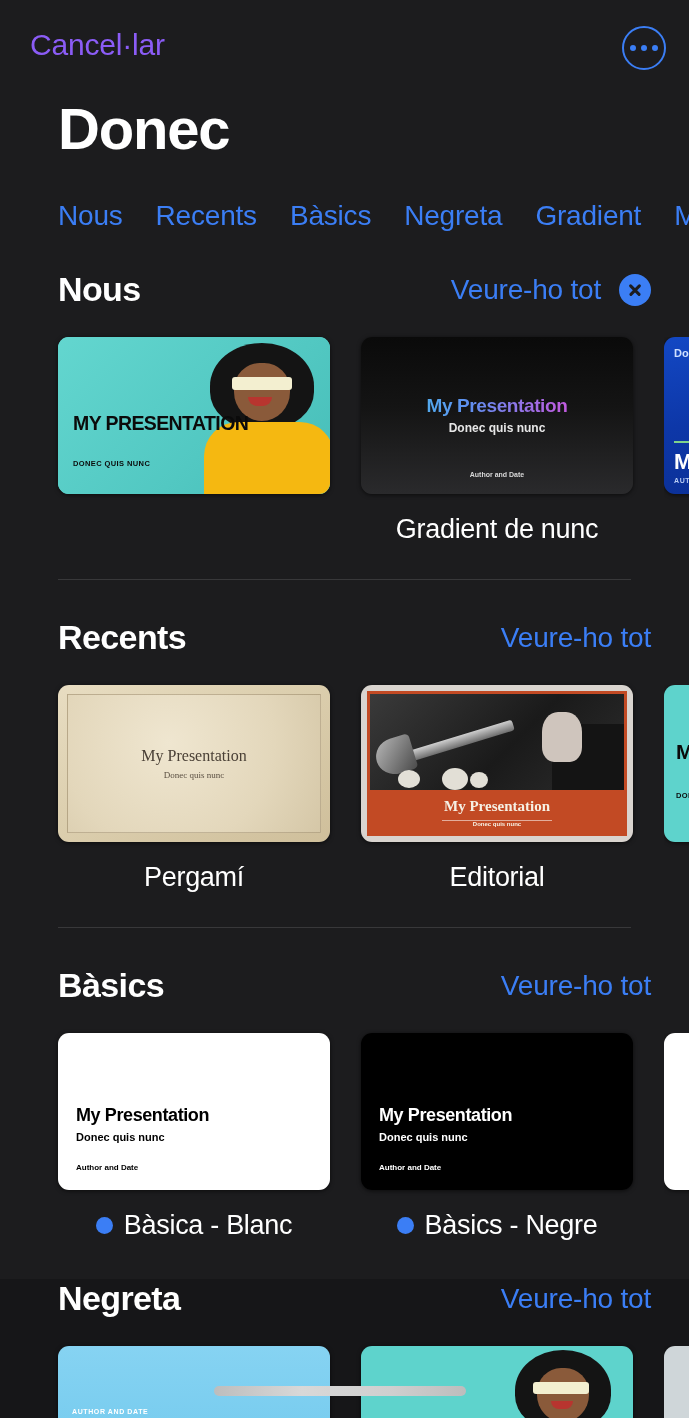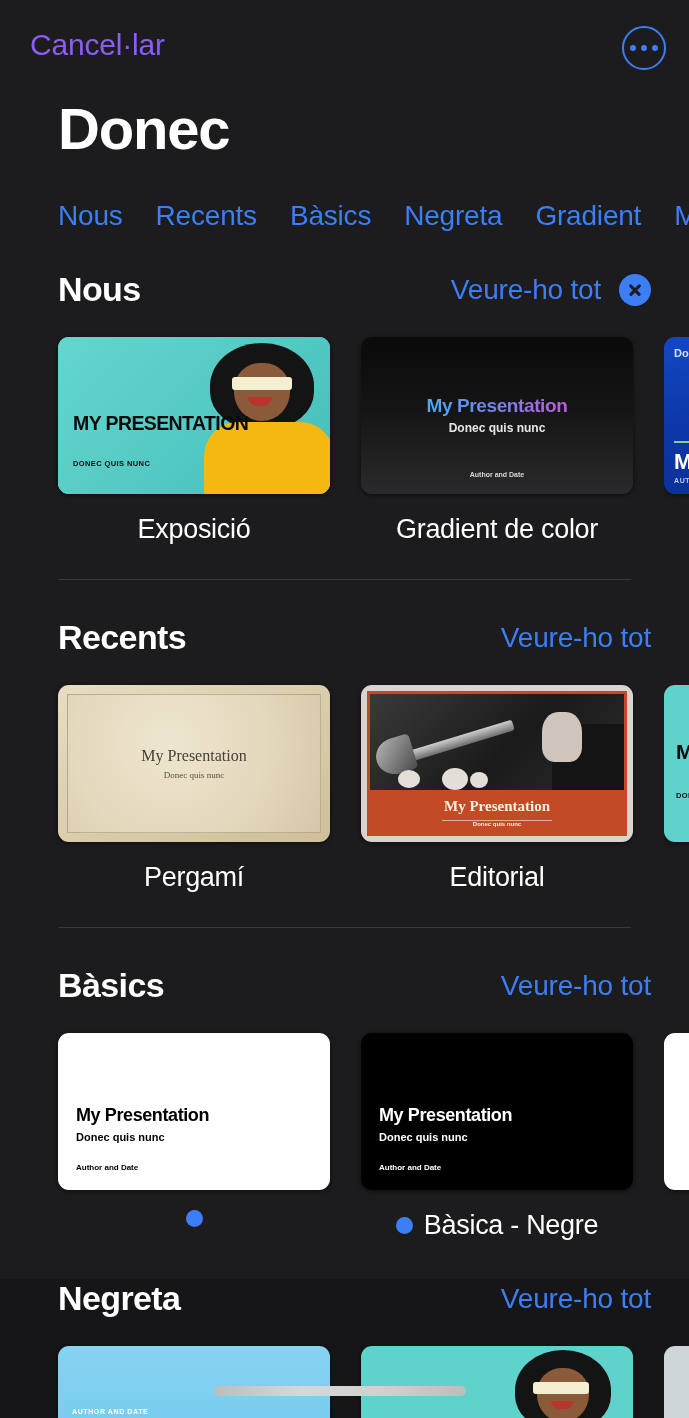--- a/index.html
+++ b/index.html
@@ -284,35 +284,32 @@
               <div class="hair"></div>
               <div class="face"></div>
               <div class="glasses"></div>
               <div class="smile"></div>
               <div class="shirt"></div>
             </div>
             <h4>MY PRESENTATION</h4>
             <div class="sub">DONEC QUIS NUNC</div>
           </div>
         </div>
-        <div class="caption">
-          <span>Exposició</span>
-        </div>
       </div>
 
       <div class="theme">
         <div class="thumb-wrap">
           <div class="t-grad">
             <div class="title">My Presentation</div>
             <div class="sub">Donec quis nunc</div>
             <div class="auth">Author and Date</div>
           </div>
         </div>
         <div class="caption">
-          <span>Gradient de color</span>
+          <span>Gradient de nunc</span>
         </div>
       </div>
 
       <div class="theme clipped">
         <div class="thumb-wrap">
           <div class="t-blue">
             <div class="d1">Donec</div>
             <div class="rule"></div>
             <div class="big">My</div>
             <div class="auth">AUTHOR AND DATE</div>
@@ -396,34 +393,35 @@
       <div class="theme">
         <div class="thumb-wrap">
           <div class="t-basic white">
             <div class="title">My Presentation</div>
             <div class="sub">Donec quis nunc</div>
             <div class="auth">Author and Date</div>
           </div>
         </div>
         <div class="caption">
           <span class="dot"></span>
+          <span>Bàsica - Blanc</span>
         </div>
       </div>
 
       <div class="theme">
         <div class="thumb-wrap">
           <div class="t-basic black">
             <div class="title">My Presentation</div>
             <div class="sub">Donec quis nunc</div>
             <div class="auth">Author and Date</div>
           </div>
         </div>
         <div class="caption">
           <span class="dot"></span>
-          <span>Bàsica - Negre</span>
+          <span>Bàsics - Negre</span>
         </div>
       </div>
 
       <div class="theme clipped">
         <div class="thumb-wrap">
           <div class="t-plain"></div>
         </div>
       </div>
 
     </div>

